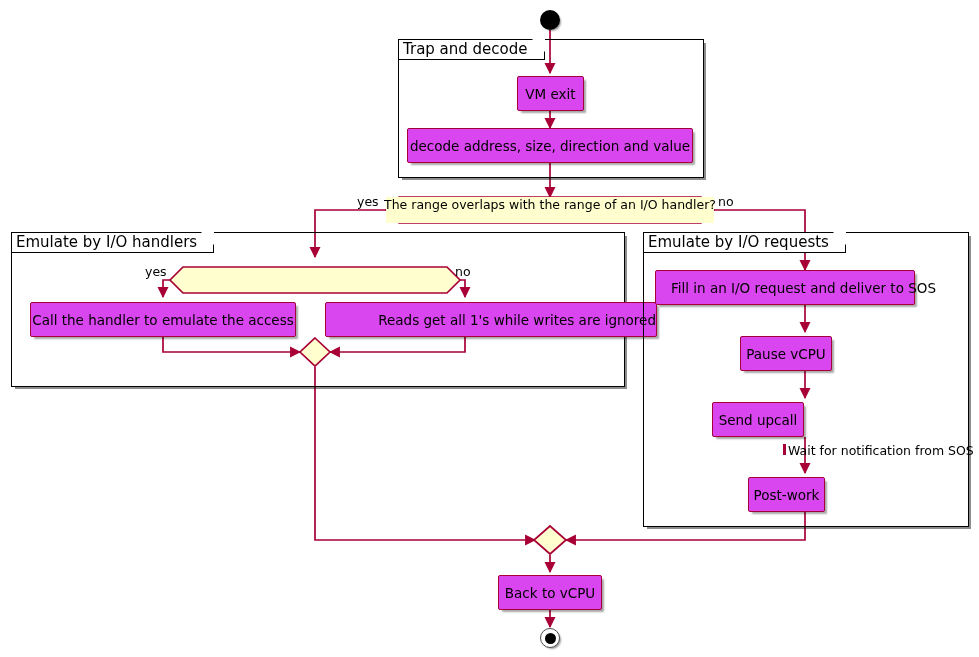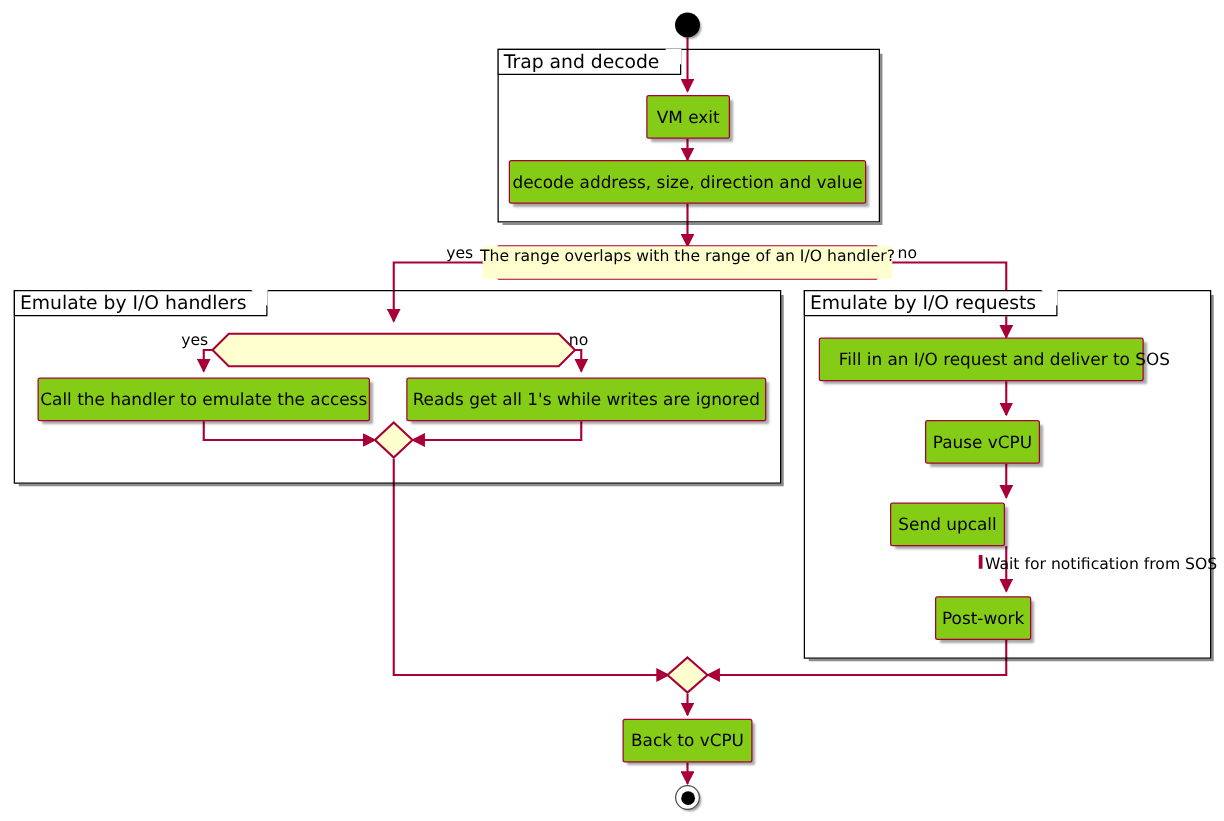--- a/index.html
+++ b/index.html
@@ -48,21 +48,21 @@
     right: -1px;
     top: -1px;
     width: 0;
     height: 0;
     border-left: 13px solid transparent;
     border-top: 13px solid #FFFFFF;
   }
   
   .activity {
     position: absolute;
-    background: #84cc16;
+    background: #d946ef;
     border: 1.6px solid #A80036;
     border-radius: 2px;
     color: #000000;
     font-size: 13.5px;
     display: flex;
     align-items: center;
     justify-content: center;
     box-sizing: border-box;
     white-space: nowrap;
     box-shadow: 3px 3px 2px -1px rgba(0,0,0,0.35);
@@ -198,21 +198,21 @@
     <div class="partition-title">Emulate by I/O handlers</div>
   </div>
 
   <div class="branch-label" style="left:145px; top:264px;">yes</div>
   <div class="branch-label" style="left:455px; top:264px;">no</div>
 
   <div class="activity" style="left:30px; top:302px; width:266px; height:35px;">
     <span>Call the handler to emulate the access</span>
   </div>
 
-  <div class="activity" style="left:325px; top:302px; width:288px; height:35px;">
+  <div class="activity" style="left:325px; top:302px; width:332px; height:35px;justify-content:flex-end;">
     <span>Reads get all 1's while writes are ignored</span>
   </div>
 
   <div class="partition" style="left:643px; top:232px; width:324px; height:293px;">
     <div class="partition-title">Emulate by I/O requests</div>
   </div>
 
   <div class="activity" style="left:655px; top:270px; width:260px; height:35px;padding-left:37px;">
     <span>Fill in an I/O request and deliver to SOS</span>
   </div>

